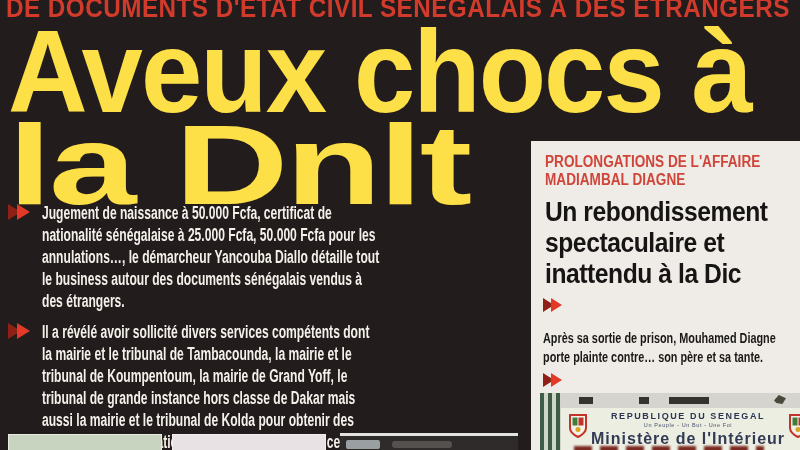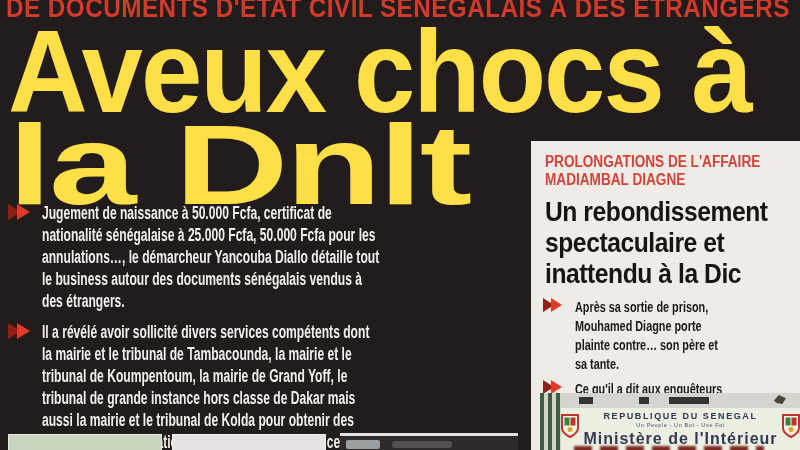--- a/index.html
+++ b/index.html
@@ -48,41 +48,41 @@
   }
   .kicker{
     margin:12px 0 0 14px;width:300px;transform:scaleX(.85);transform-origin:0 0;
     color:#d0453a;font-weight:bold;font-size:16px;line-height:18px;
   }
   .subhead{
     margin:7px 0 0 14px;width:285px;transform:scaleX(.88);transform-origin:0 0;
     color:#171514;font-weight:bold;font-size:28px;line-height:31px;letter-spacing:-.5px;
   }
   .pbullets{margin:8px 0 0 12px;width:250px;}
-  .pbullets .bullet{display:flex;gap:8px;margin-bottom:6px;}
+  .pbullets .bullet{display:flex;gap:15px;margin-bottom:6px;flex-direction:column;}
   .pbullets .chev{width:24px;height:15px;margin-top:1px;}
   .pbullets .chev::before,.pbullets .chev::after{
     border-top-width:7.5px;border-bottom-width:7.5px;}
   .pbullets .chev::before{border-left-width:11px;}
   .pbullets .chev::after{left:8px;border-left-width:11px;}
   .pbullets .btxt{
     display:block;width:340px;transform:scaleX(.70);transform-origin:0 0;
     color:#1b1917;font-weight:bold;font-size:15.5px;line-height:19px;
   }
   
   .photo{position:absolute;left:9px;right:0;bottom:0;height:57px;background:#dddbd4;overflow:hidden;}
   .stripes{position:absolute;left:0;top:0;bottom:0;width:21px;
     background:repeating-linear-gradient(90deg,#3f5c46 0 4px,#cfd6c8 4px 8px);}
   .wall{position:absolute;left:21px;right:0;top:0;height:15px;background:#d6d4cf;}
   .slit{position:absolute;top:4px;height:7px;background:#35332f;}
   .s1{left:18px;width:14px;} .s2{left:78px;width:10px;} .s3{left:108px;width:40px;}
   .bird{position:absolute;right:14px;top:2px;width:12px;height:9px;background:#4a473d;
     clip-path:polygon(0 60%,40% 0,100% 35%,70% 100%,20% 90%);}
   .sign{position:absolute;left:21px;right:0;top:15px;bottom:0;background:#eceee1;
-    display:flex;align-items:flex-start;justify-content:center;padding:3px 8px 0 8px;}
+    display:flex;align-items:flex-start;justify-content:space-between;padding:3px 8px 0 8px;}
   .sign .ctr{text-align:center;flex:1;margin:0 4px;color:#2c3552;}
   .sign .ttl{font-size:9px;font-weight:bold;letter-spacing:1.6px;white-space:nowrap;}
   .sign .motto{font-size:5.5px;letter-spacing:.6px;color:#49506b;white-space:nowrap;margin-top:1px;}
   .sign .sub{font-size:16px;font-weight:bold;letter-spacing:1px;color:#323a54;white-space:nowrap;margin-top:2px;}
   .smudge{position:absolute;left:34px;bottom:-2px;width:190px;height:6px;
     background:repeating-linear-gradient(90deg,#7c2b22 0 18px,transparent 18px 26px);
     filter:blur(1px);}
   .emblem{flex:none;margin-top:3px;}
 </style>
 </head>

